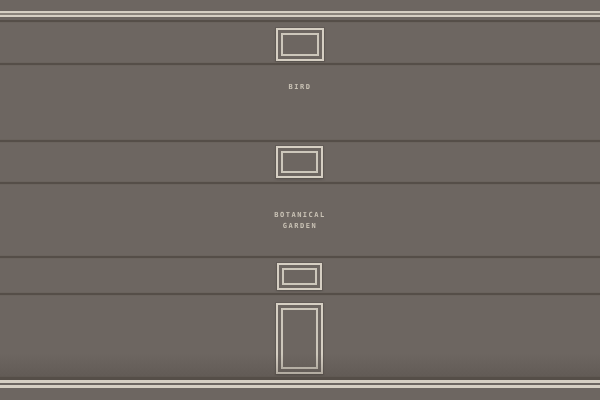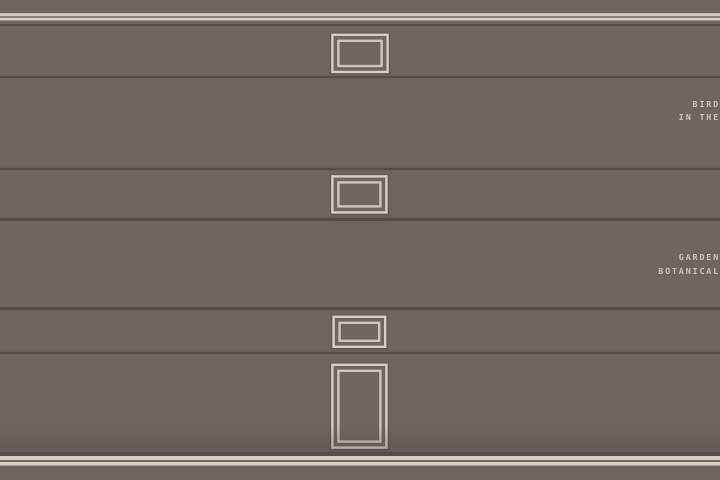--- a/index.html
+++ b/index.html
@@ -59,21 +59,21 @@
     border:2px solid var(--frame_light,#d6cfc3);
     opacity:0.92;
   }
   .frame-1 { left:276px; top:28px;  width:48px; height:33px; }
   .frame-2 { left:276px; top:146px; width:47px; height:32px; }
   .frame-3 { left:277px; top:263px; width:45px; height:27px; }
   .door    { left:276px; top:303px; width:47px; height:71px; }
   
   .wall-label {
     position:absolute; left:0; right:0;
-    text-align:right;
+    text-align:center;
     color: var(--label_text,#c9c2b5);
     font-size:7px; font-weight:bold;
     line-height:11px; letter-spacing:1.5px;
     text-transform:uppercase;
   }
   .label-bird { top:82px; }
   .label-botanical { top:210px; }
 </style>
 </head>
 <body>
@@ -84,34 +84,33 @@
   <div class="dark-line edge-top"></div>
 
   <div class="frame frame-1">
     <div class="frame-inner"></div>
   </div>
 
   <div class="dark-line sep-1"></div>
 
   <div class="wall-label label-bird">
     <div>BIRD</div>
-    <div>IN THE</div>
   </div>
 
   <div class="dark-line sep-2"></div>
 
   <div class="frame frame-2">
     <div class="frame-inner"></div>
   </div>
 
   <div class="dark-line sep-3"></div>
 
   <div class="wall-label label-botanical">
+    <div>BOTANICAL</div>
     <div>GARDEN</div>
-    <div>BOTANICAL</div>
   </div>
 
   <div class="dark-line sep-4"></div>
 
   <div class="frame frame-3">
     <div class="frame-inner"></div>
   </div>
 
   <div class="dark-line sep-5"></div>
 

